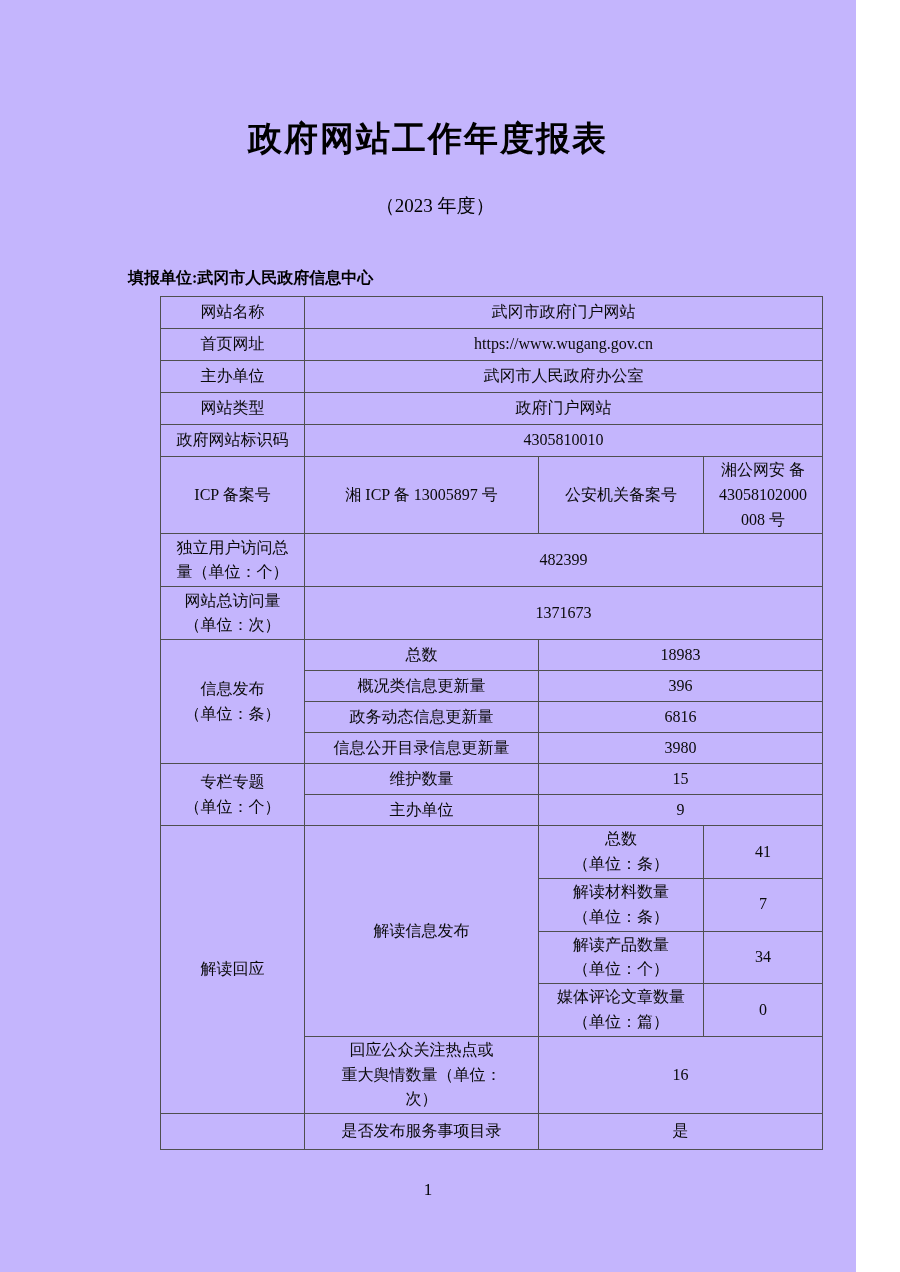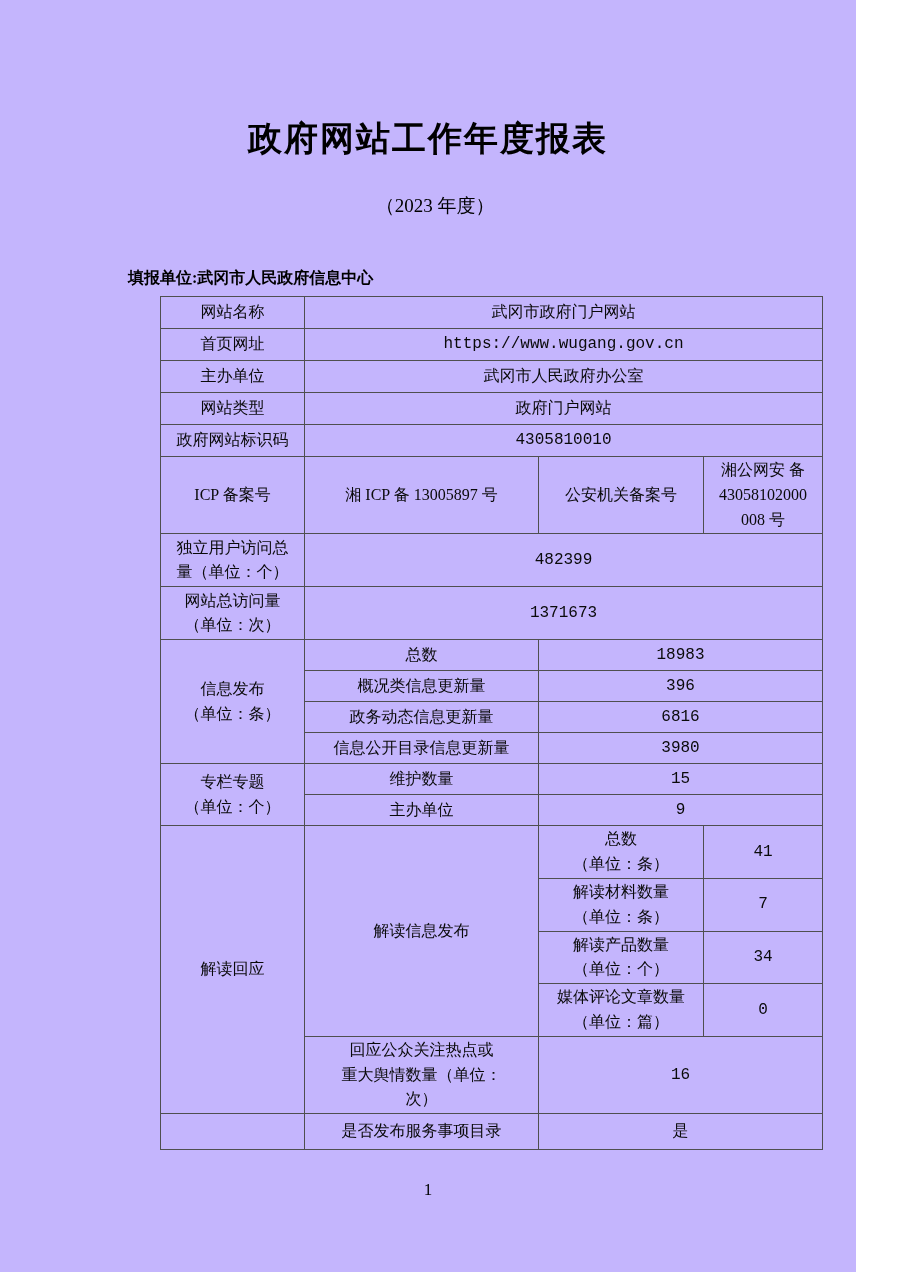--- a/index.html
+++ b/index.html
@@ -62,21 +62,21 @@
     text-align: center;
     vertical-align: middle;
     font-size: 16px;
     line-height: 1.55;
     padding: 1px 5px;
     white-space: pre-line;
     color: #0a0a0a;
     overflow: hidden;
   }
   .mono {
-    font-family: Liberation Mono, monospace;
+    font-family: Liberation Serif, serif;
     font-size: 15px;
   }
   tr.rs  { height: 32px; }  
   tr.ricp{ height: 76px; }  
   tr.rm  { height: 53px; }  
   tr.ri  { height: 31px; }  
   tr.rg  { height: 51px; }  
   tr.rr  { height: 74px; }  
   tr.rv  { height: 36px; }  
   .page-number {

